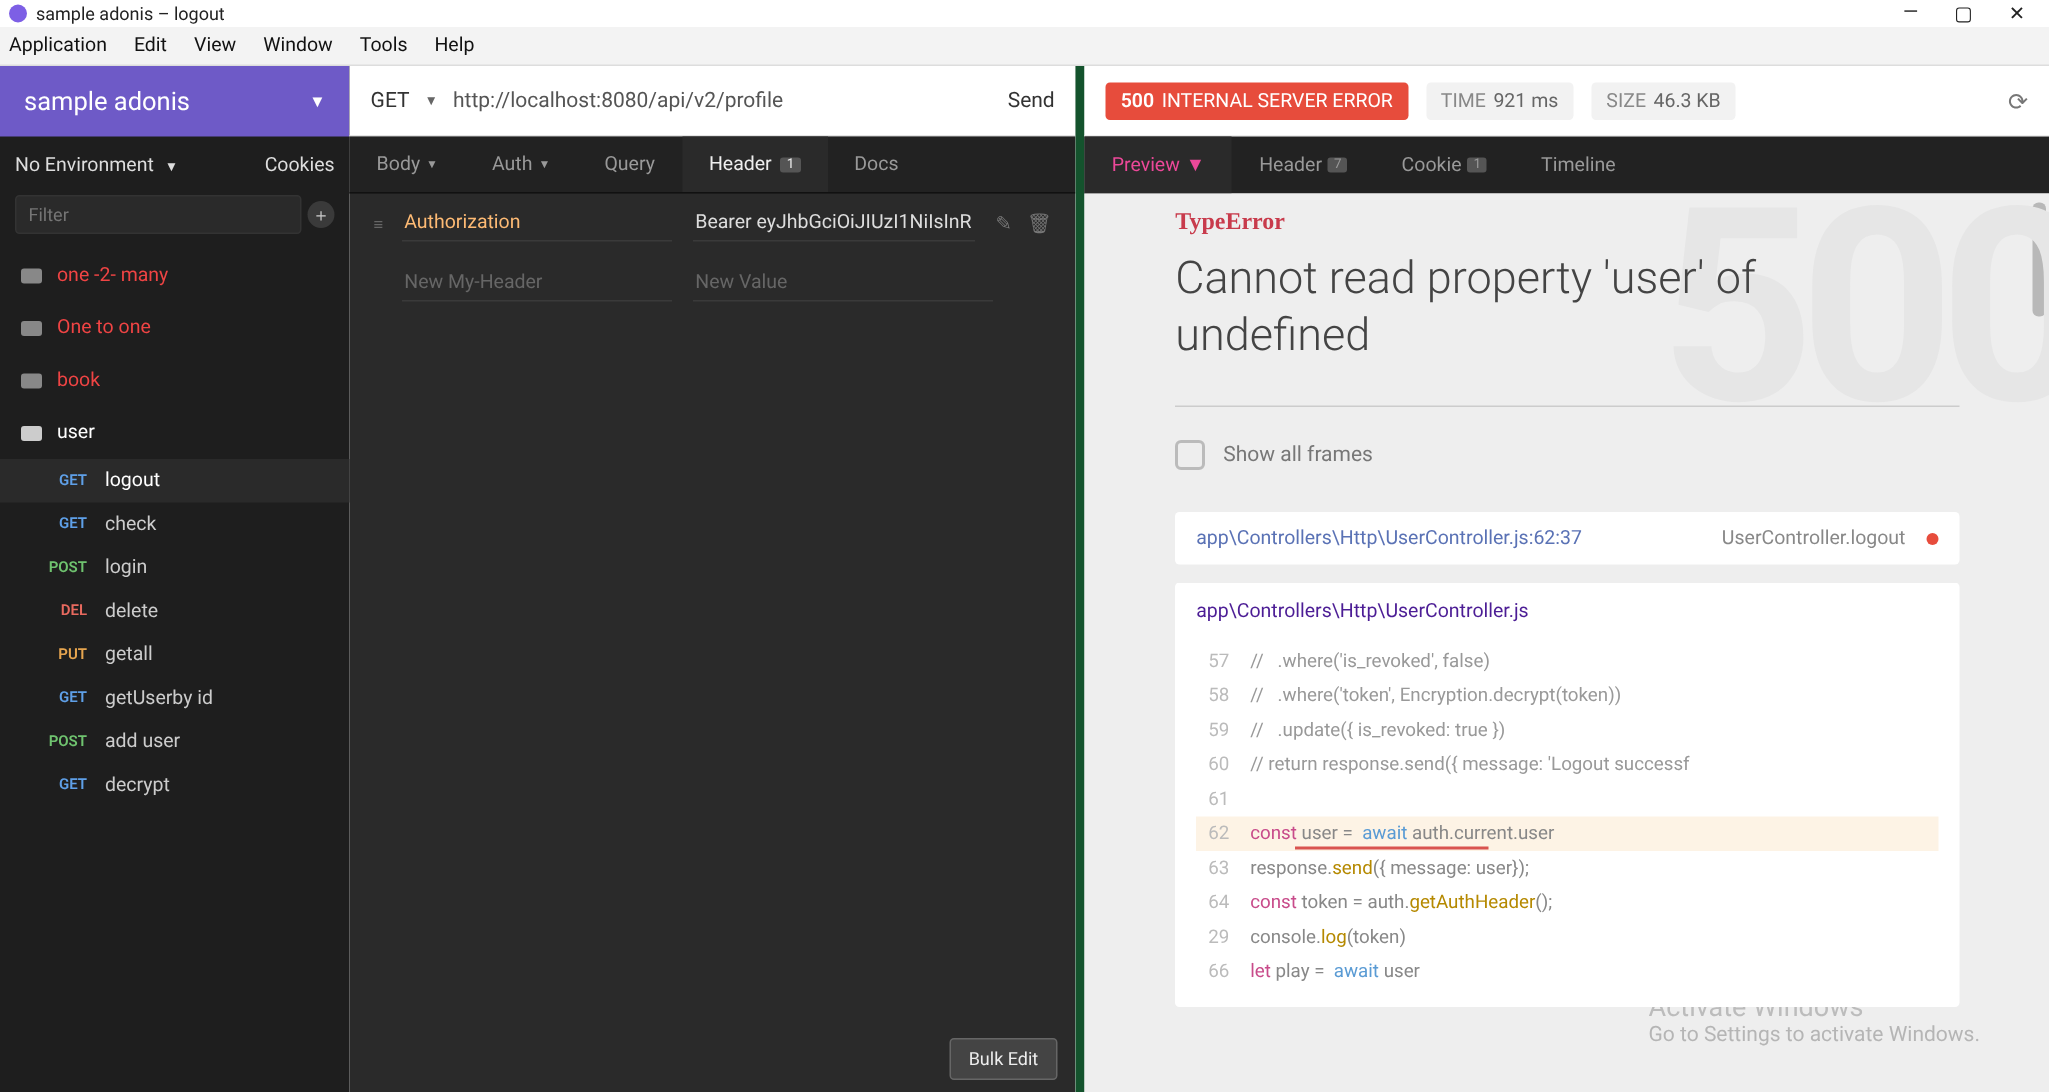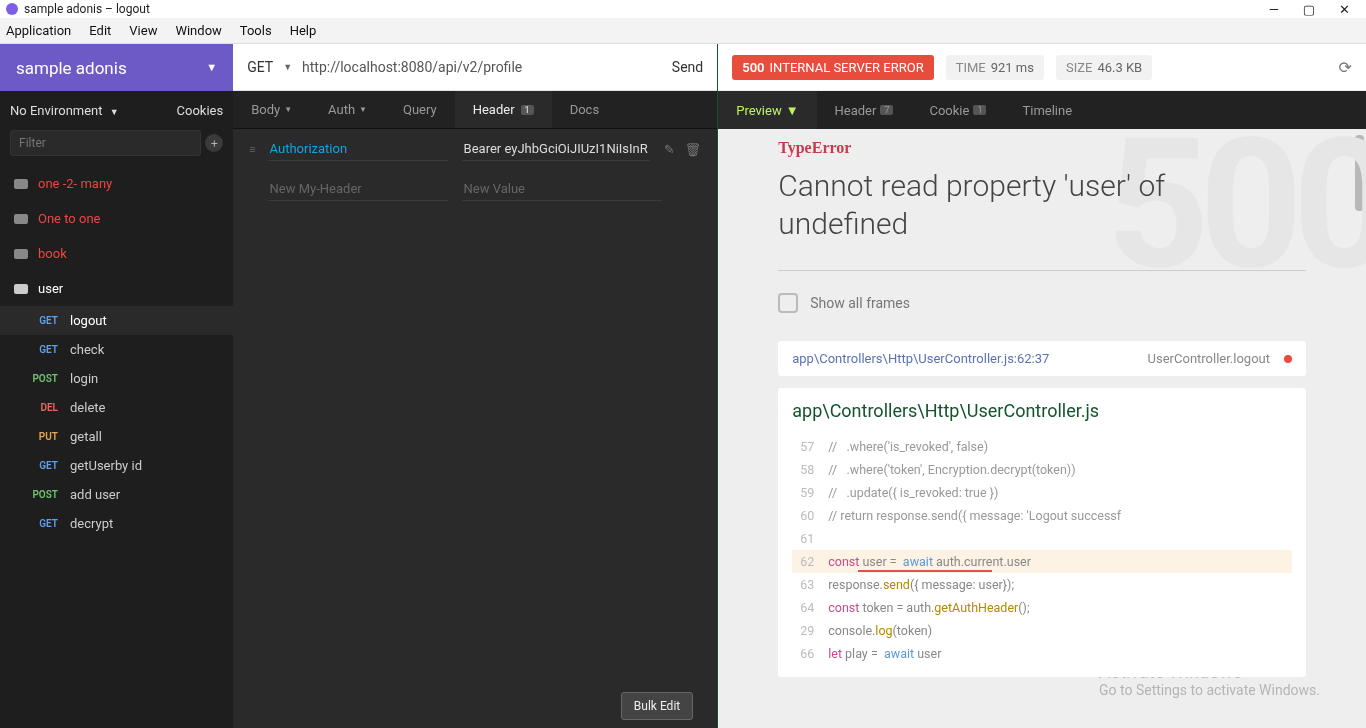--- a/index.html
+++ b/index.html
@@ -35,51 +35,51 @@
 .url-bar input { flex:1; border:none; font-size:14px; color:#555; outline:none; }
 .url-bar .send { color:#333; font-size:14px; }
 .req-tabs { height:38px; background:#222; display:flex; align-items:stretch; border-bottom:1px solid #111;}
 .req-tab { padding:0 18px; display:flex; align-items:center; font-size:13px; color:#999; cursor:pointer; gap:4px;}
 .req-tab.active { background:#2a2a2a; color:#eee; }
 .req-tab .chev { font-size:8px;}
 .req-tab .badge { background:#555; color:#eee; font-size:9px; padding:0 4px; border-radius:2px; margin-left:2px;}
 .hdr-table { padding:0px 16px; }
 .hdr-row { display:flex; align-items:center; height:40px; gap:14px;}
 .hdr-row .drag { color:#666; font-size:11px; letter-spacing:-2px;}
-.hdr-row .key { width:180px; color:#0ea5e9; padding:4px 2px; border-bottom:1px solid #3a3a3a;}
+.hdr-row .key { width:180px; color:#fdba74; padding:4px 2px; border-bottom:1px solid #3a3a3a;}
 .hdr-row .val { flex:1; max-width:200px; color:#ddd; padding:4px 2px; border-bottom:1px solid #3a3a3a; white-space:nowrap; overflow:hidden;}
 .hdr-row.empty .key,.hdr-row.empty .val{ color:#666;}
 .hdr-row .actions { margin-left:auto; display:flex; gap:10px; color:#777;}
-.bulk { position:absolute; bottom:8px; right:24px; background:#444; color:#eee; border:1px solid #666; padding:6px 12px; border-radius:3px; font-size:12px;}
+.bulk { position:absolute; bottom:8px; right:12px; background:#444; color:#eee; border:1px solid #666; padding:6px 12px; border-radius:3px; font-size:12px;}
 .center-body { position:relative; flex:1;}
 
-.resp { width:690px; background:#fff; display:flex; flex-direction:column; border-left:1px solid #14532d;}
+.resp { width:690px; background:#fff; display:flex; flex-direction:column; border-left:6px solid #14532d;}
 .resp-bar { height:47px; background:#fff; display:flex; align-items:center; padding:0 14px; gap:12px; border-bottom:1px solid #eee;}
 .pill { padding:5px 10px; border-radius:3px; background:#f2f2f2; color:#666; font-size:13px; display:flex; align-items:center; gap:5px;}
 .pill.err { background:#e74c3c; color:#fff; }
 .pill.err .code{font-weight:600;}
 .pill .lbl{color:#888;}
 .resp-bar .reload { margin-left:auto; color:#777; font-size:16px;}
 .resp-tabs { height:38px; background:#222; display:flex; align-items:center;}
 .resp-tab { padding:0 18px; height:100%; display:flex; align-items:center; font-size:13px; color:#999; cursor:pointer; gap:4px;}
-.resp-tab.active { background:#2a2a2a; color:#bef264;align-items:center;}
+.resp-tab.active { background:#2a2a2a; color:#ec4899;align-items:center;}
 .resp-tab .badge { background:#555; font-size:9px; padding:0 4px; border-radius:2px;}
 .preview { flex:1; background:#eee; position:relative; overflow:hidden;}
 .err-page { position:absolute; inset:0; padding:0 60px; overflow:auto;}
 .err-type { font-family:Georgia,serif; color:#c83b4c; font-weight:700; font-size:16px; padding-top:10px;}
 .err-msg { font-size:30px; color:#444; font-weight:300; margin:10px 0 28px; line-height:1.25; max-width:460px;}
 .err-hr { border-top:1px solid #ccc; margin-bottom:22px;}
 .frames-chk { display:flex; align-items:center; gap:12px; margin-bottom:28px;}
 .chk { width:20px; height:20px; border:2px solid #bbb; border-radius:4px;}
 .frames-chk span { color:#777; font-size:14px;}
 .trace-bar { background:#fff; padding:10px 14px; border-radius:3px; display:flex; align-items:center; font-size:13px; color:#5a72b5; gap:10px; margin-bottom:12px;text-align:right;}
 .trace-bar .loc { margin-left:auto; color:#888;}
 .trace-bar .dot { width:8px; height:8px; background:#e74c3c; border-radius:50%; margin-left:4px;}
 .code-panel { background:#fff; border-radius:3px; padding:12px 14px; font-size:13px;}
-.code-panel .file { color:#14532d; margin-bottom:14px; font-size:18px; }
+.code-panel .file { color:#4c1d95; margin-bottom:14px; font-size:13px; }
 .code-line { display:flex; font-family:Consolas,monospace; font-size:12.5px; line-height:23px; white-space:pre;}
 .code-line .ln { width:36px; color:#bbb; text-align:right; padding-right:14px;}
 .code-line .code { color:#888; flex:1;}
 .code-line.hl { background:#fdf3e5; position:relative;}
 .code-line.hl::after { content:""; position:absolute; left:66px; right:300px; bottom:1px; height:2px; background:#d9534f;}
 .kw{color:#c84b8a;} .cm{color:#999;} .fn{color:#b58900;} .aw{color:#5a9bd4;}
 .big500 { position:absolute; right:-20px; top:-30px; font-size:180px; font-weight:700; color:#e6e6e6; z-index:0; letter-spacing:-10px;}
 .err-page > *:not(.big500){ position:relative; z-index:1;}
 .watermark { position:absolute; right:46px; bottom:30px; color:#b5b5b5; font-size:14px; text-align:left; pointer-events:none;}
 .watermark .t{ font-size:18px; color:#bcbcbc;}

